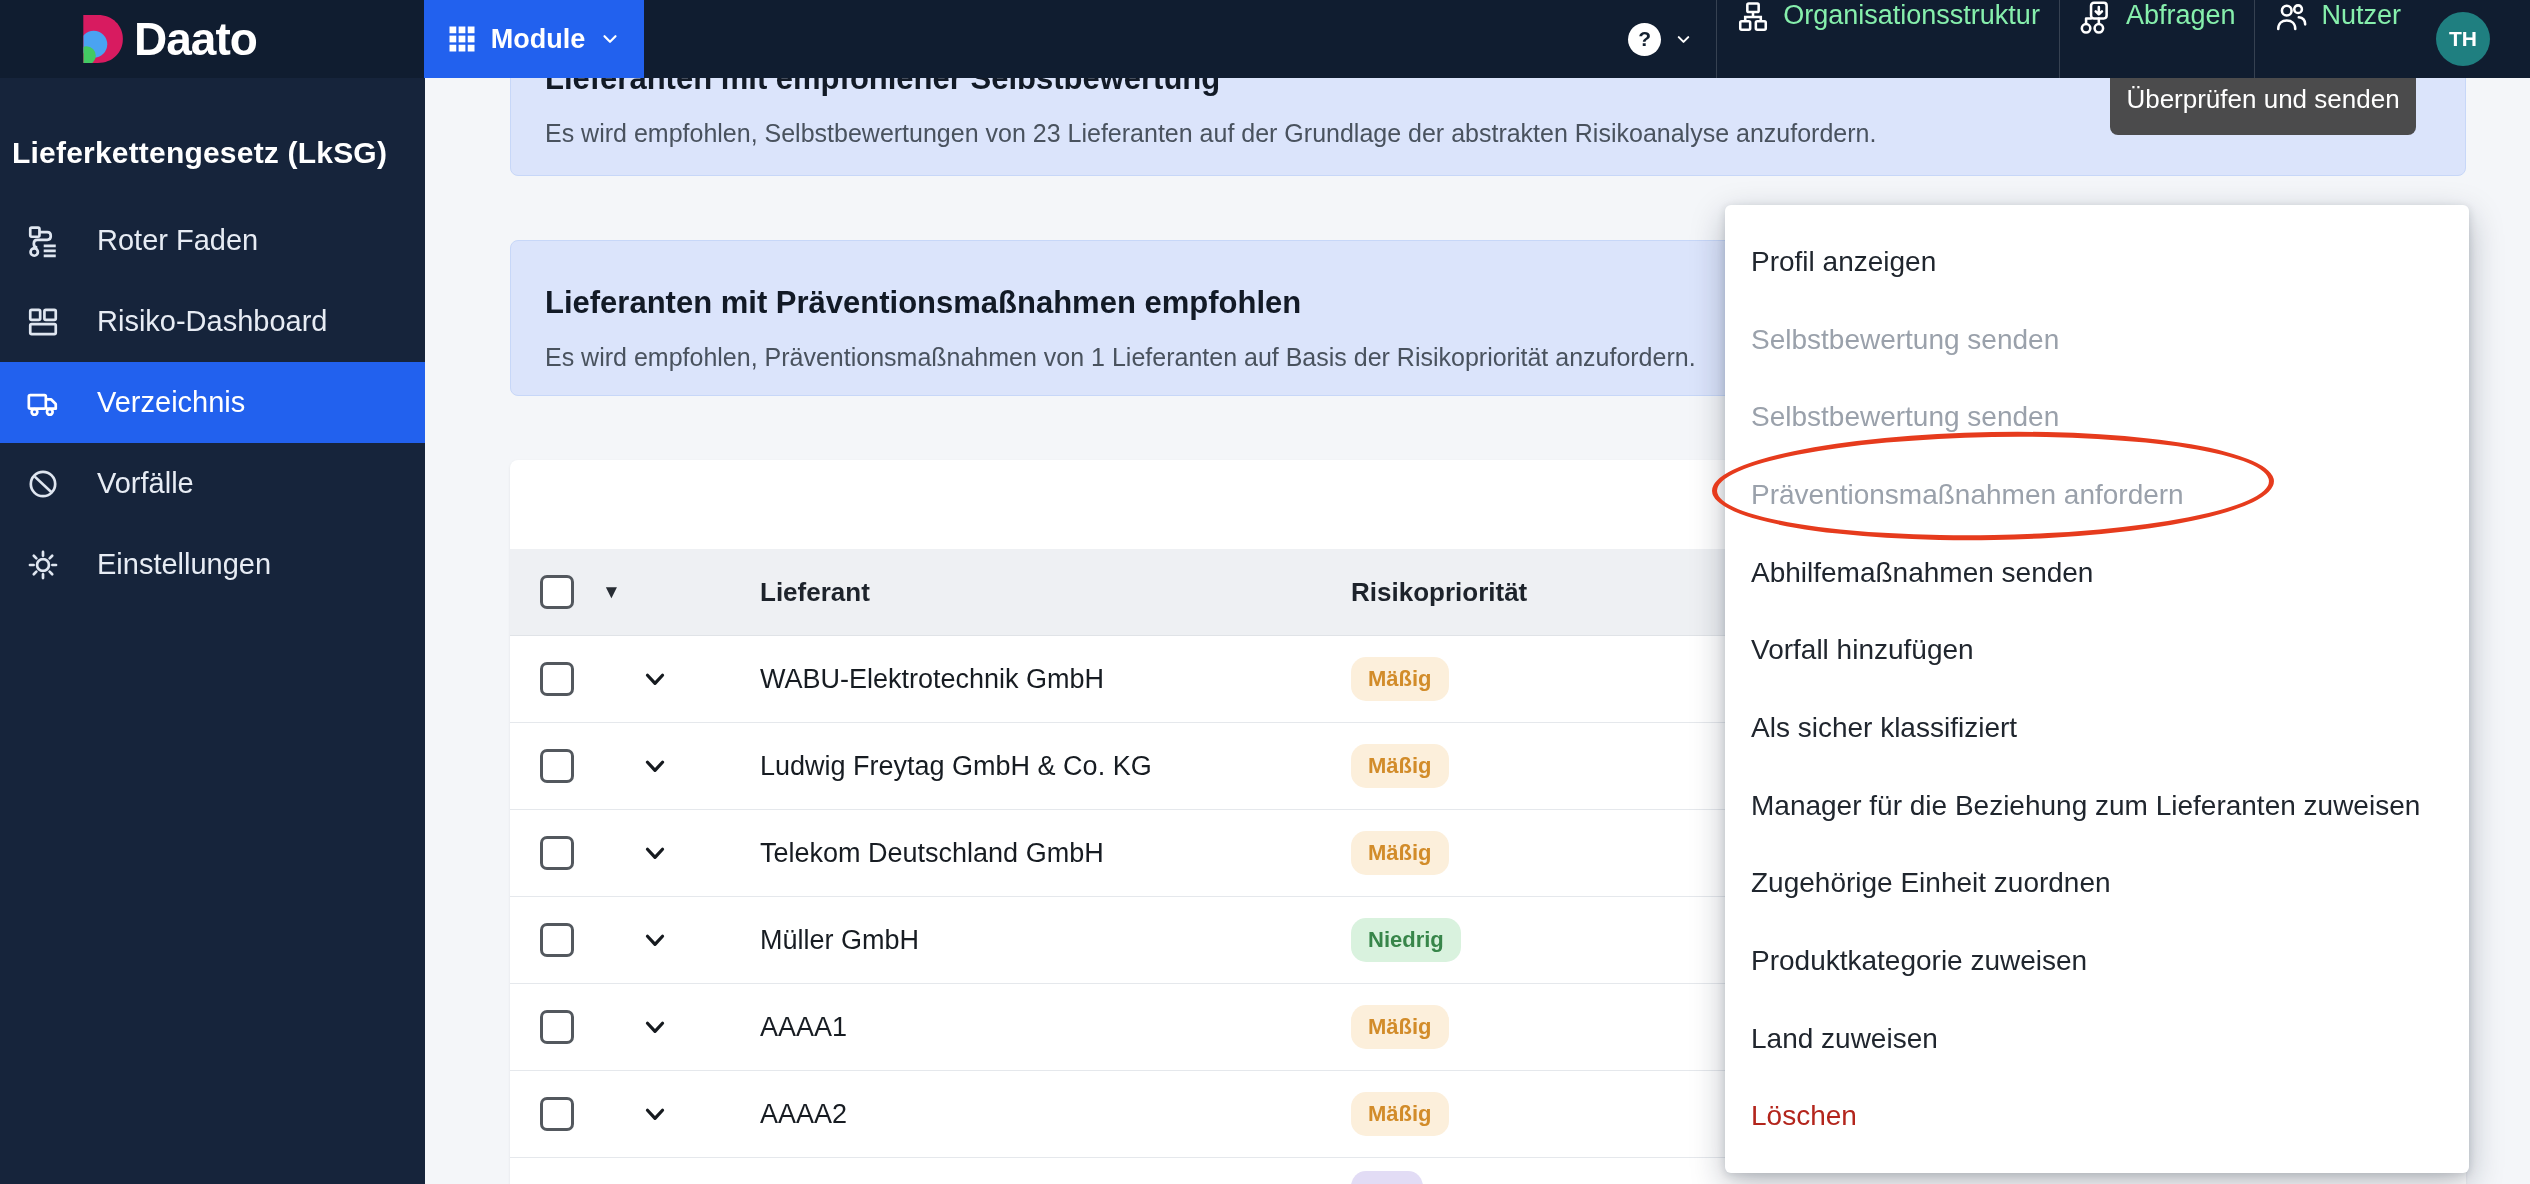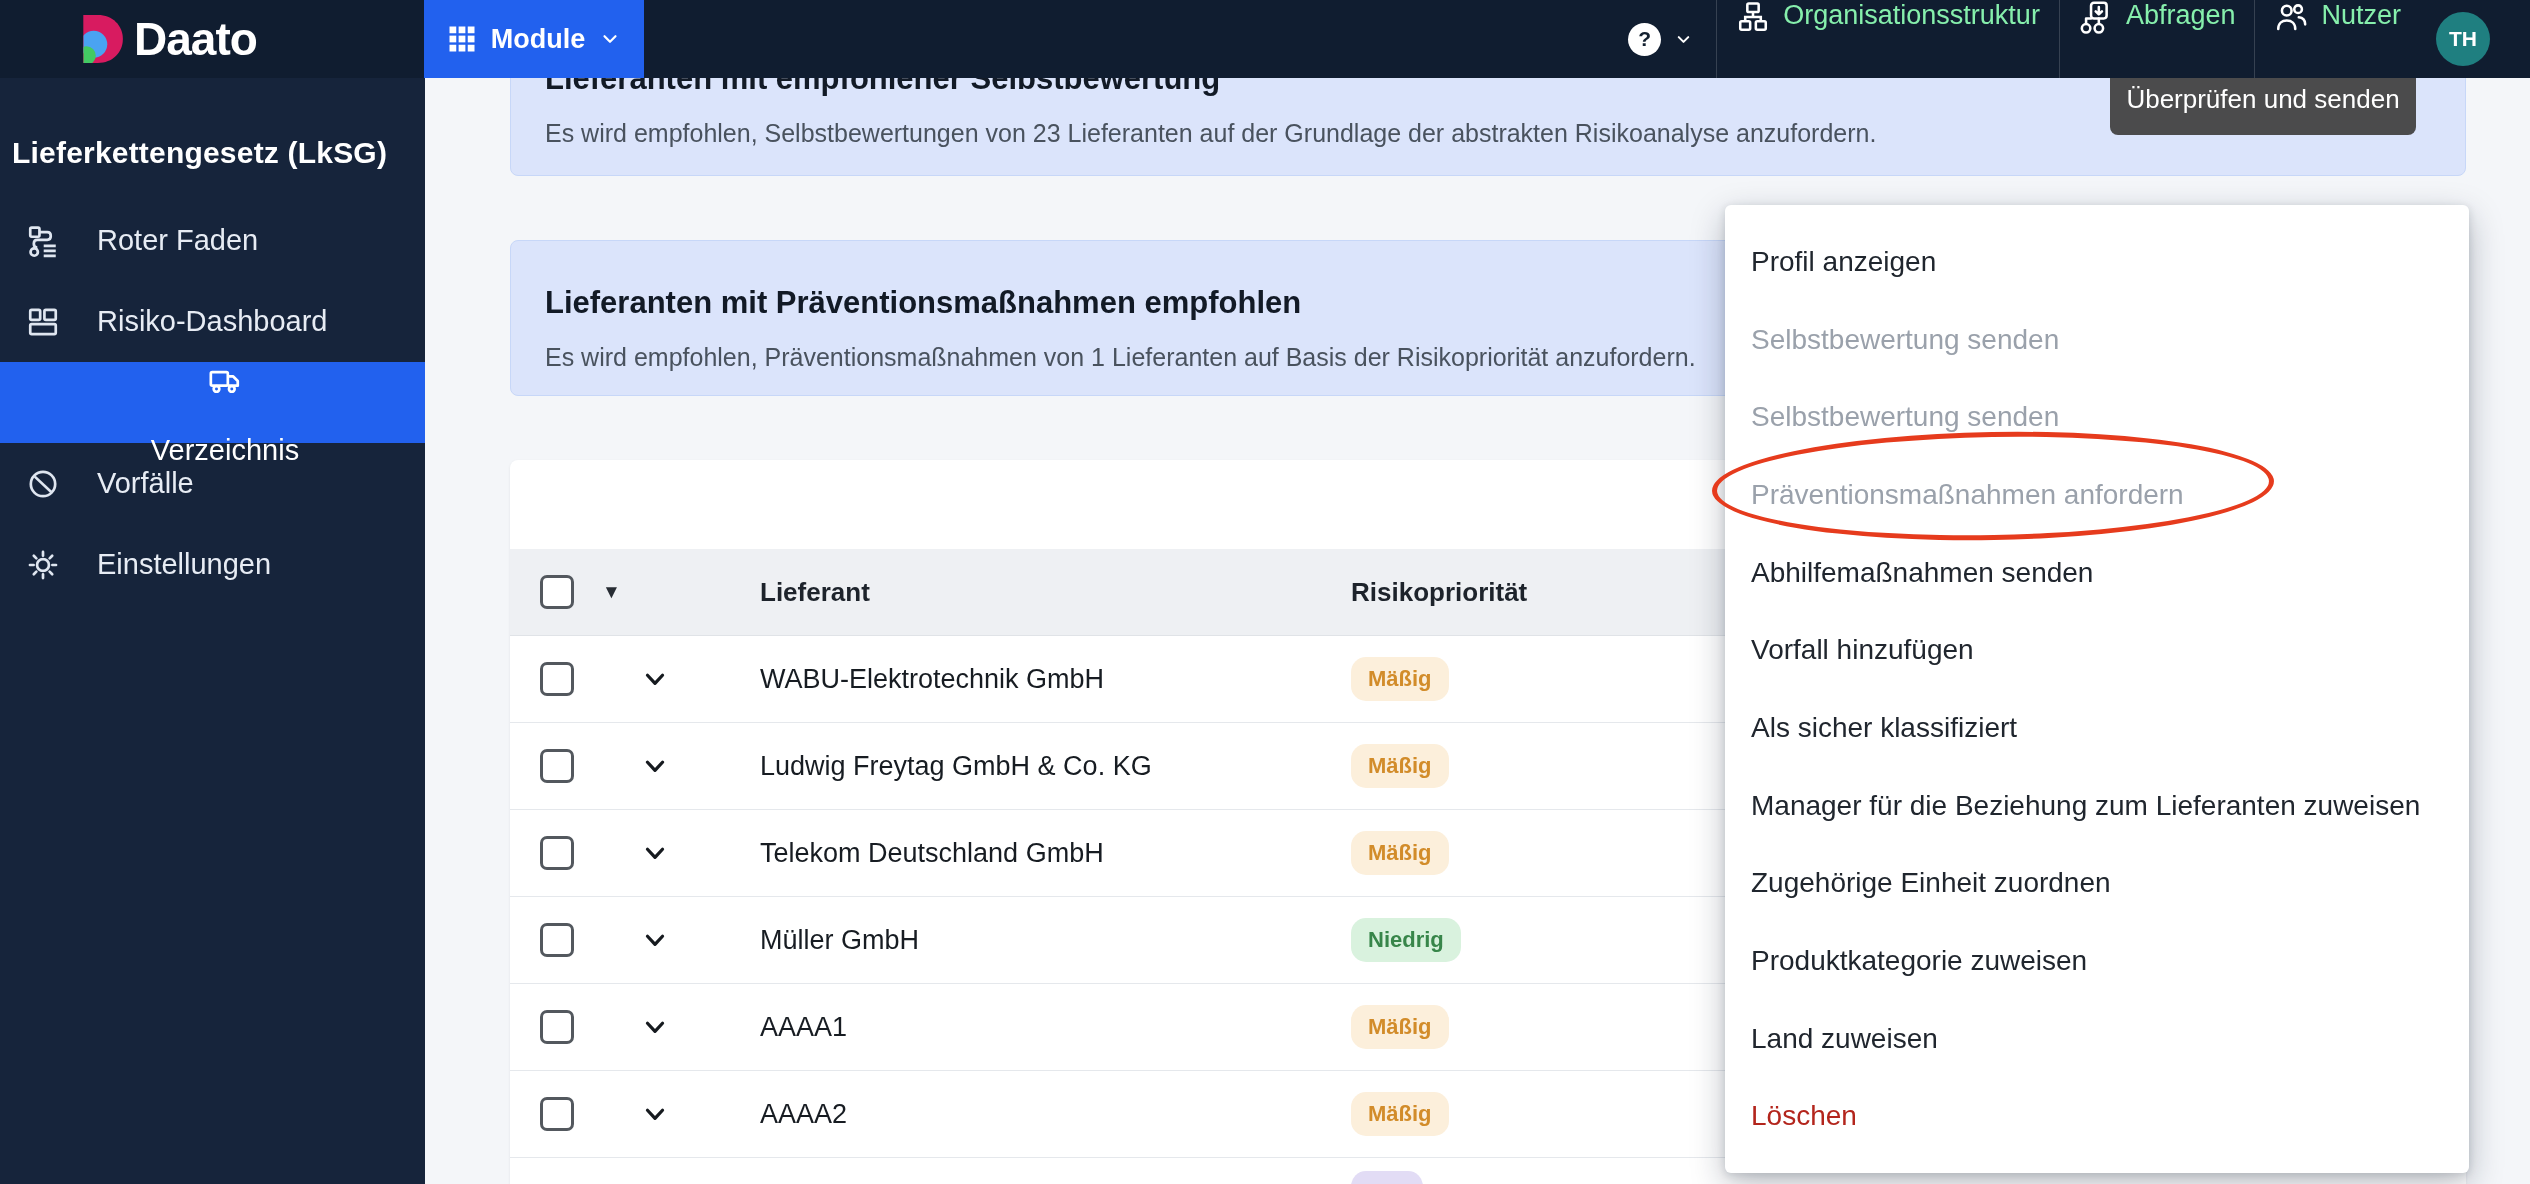--- a/index.html
+++ b/index.html
@@ -20,21 +20,21 @@
   .nav-divider{width:1px;align-self:stretch;background:rgba(255,255,255,.16);}
   .nav-item{display:flex;align-items:flex-start;gap:13px;padding:0 19px;height:78px;color:#86efac;font-size:27px;font-weight:500;cursor:pointer;}
   .help-group{display:flex;align-items:center;gap:13px;padding:0 23px;height:78px;cursor:pointer;}
   .help-circle{width:33px;height:33px;border-radius:50%;background:#fff;color:#13202f;display:flex;align-items:center;justify-content:center;font-size:21px;font-weight:800;}
   .avatar{width:54px;height:54px;border-radius:50%;background:#1f7f80;color:#fff;display:flex;align-items:center;justify-content:center;font-size:21px;font-weight:700;margin-left:16px;cursor:pointer;}
 
   
   .sidebar{position:absolute;left:0;top:78px;width:425px;height:1106px;background:var(--navy2);z-index:30;}
   .sidebar-title{color:#fff;font-size:30px;font-weight:700;padding:58px 10px 30px 12px;letter-spacing:.2px;}
   .side-item{height:81px;display:flex;align-items:center;gap:36px;padding-left:25px;color:#e7ecf4;font-size:29px;cursor:pointer;}
-  .side-item.active{background:var(--accent);color:#fff;flex-direction:column;}
+  .side-item.active{background:var(--accent);color:#fff;}
   .side-icon{width:36px;height:36px;flex:0 0 36px;display:flex;align-items:center;justify-content:center;}
 
   
   .banner{position:absolute;left:510px;width:1956px;background:var(--bannerbg);border:1px solid var(--bannerborder);border-radius:8px;z-index:10;}
   .banner h3{font-size:31px;font-weight:700;color:#121a26;}
   .banner p{font-size:25px;color:var(--sub);}
   #banner1{top:30px;height:146px;}
   #banner1 h3{position:absolute;left:34px;top:30px;}
   #banner1 p{position:absolute;left:34px;top:88px;}
   .review-btn{position:absolute;left:1599px;top:32px;width:306px;height:72px;background:#4b4b4c;color:#fff;font-size:26px;font-weight:500;border:none;border-radius:8px;display:flex;align-items:center;justify-content:center;cursor:pointer;font-family:inherit;}

